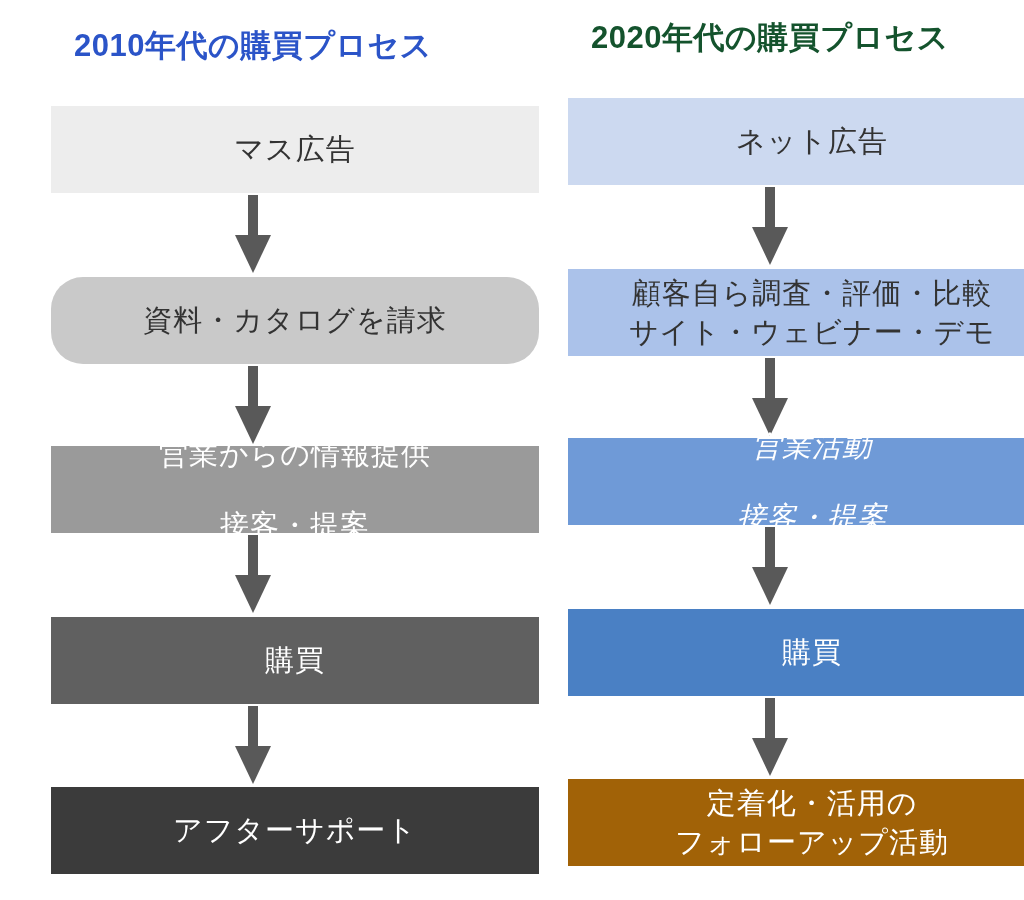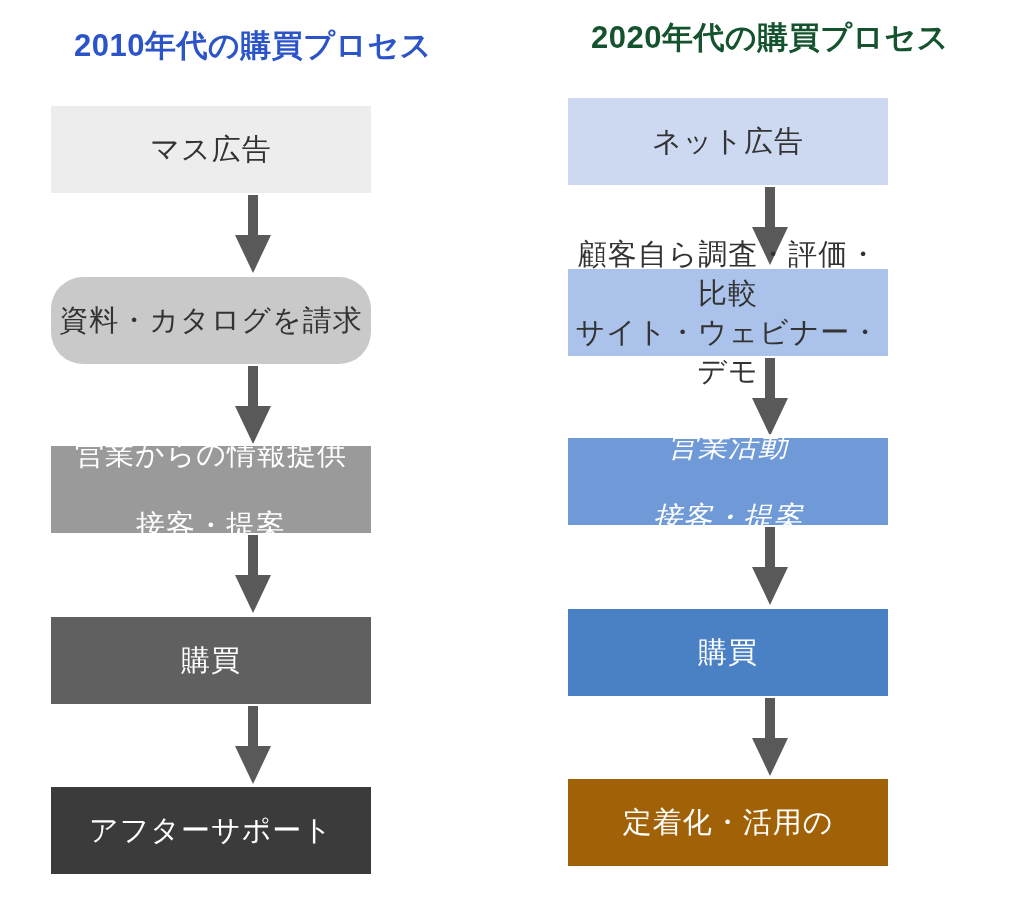--- a/index.html
+++ b/index.html
@@ -33,21 +33,21 @@
     text-align: center;
     font-size: 31px;
     font-weight: bold;
     letter-spacing: 0.5px;
     line-height: 1.15;
   }
 
   .step {
     position: absolute;
     left: 0;
-    width: 320px;
+    width: 488px;
     height: 87px;
     display: flex;
     flex-direction: column;
     align-items: center;
     justify-content: center;
     text-align: center;
     font-size: 29px;
     line-height: 39px;
     letter-spacing: 1px;
   }
@@ -181,16 +181,17 @@
 
     <div class="arrow a3" style="color: rgb(89, 89, 89);">
       <svg viewBox="0 0 36 78" xmlns="http://www.w3.org/2000/svg">
         <rect x="13" y="0" width="10" height="42" fill="currentColor"></rect>
         <polygon points="0,40 36,40 18,78" fill="currentColor"></polygon>
       </svg>
     </div>
 
     <div class="step r4" style="background-color: #a16207; color: rgb(255, 255, 255);">
       <span class="line">定着化・活用の</span>
+      <span class="line">フォローアップ活動</span>
     </div>
   </section>
 
 </div>
 
 </body></html>

